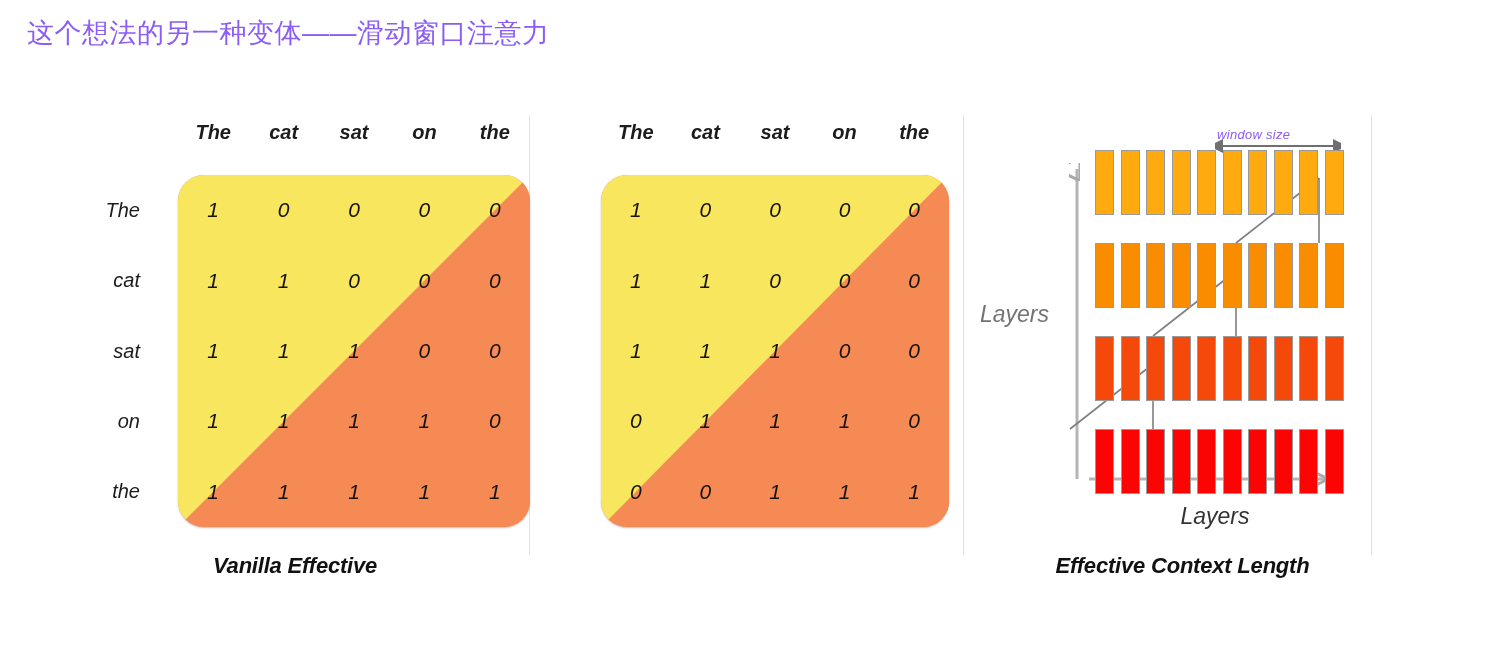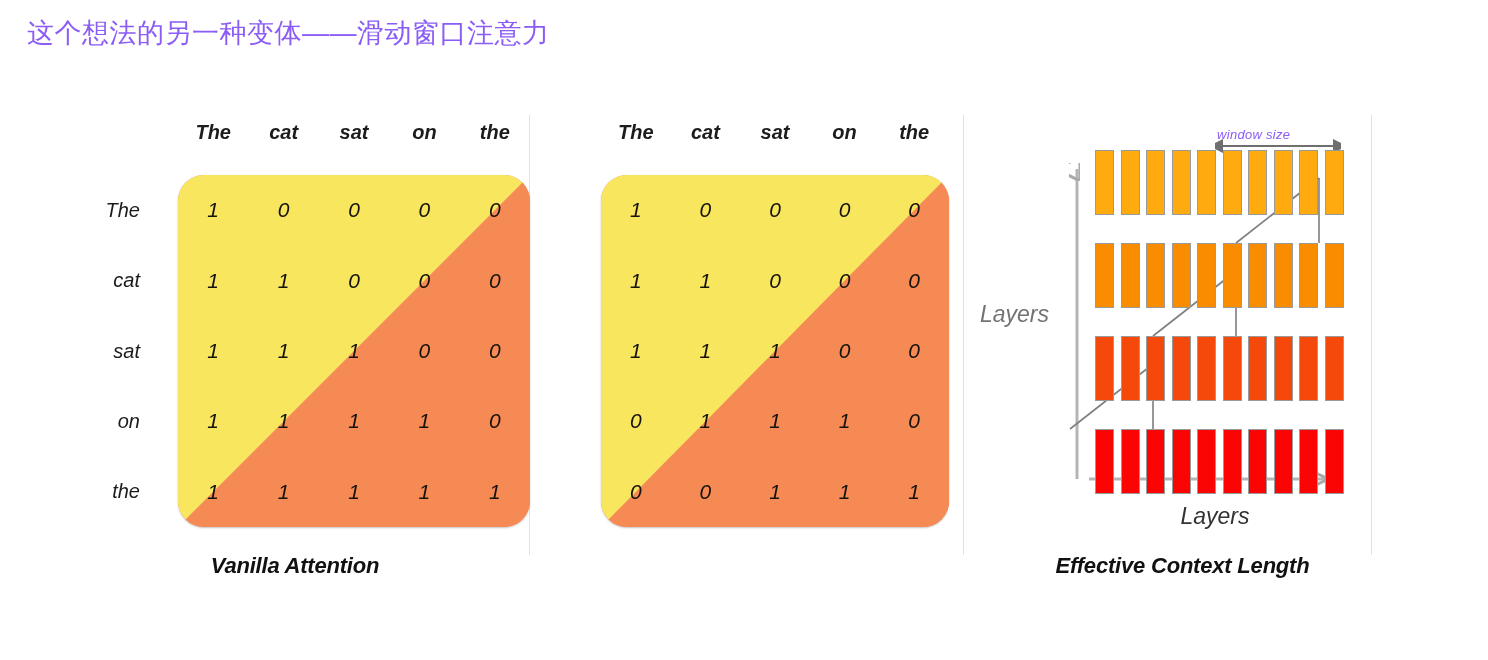--- a/index.html
+++ b/index.html
@@ -214,21 +214,21 @@
           <div class="cell">1</div>
           <div class="cell">1</div>
           <div class="cell">0</div>
           <div class="cell">1</div>
           <div class="cell">1</div>
           <div class="cell">1</div>
           <div class="cell">1</div>
           <div class="cell">1</div>
         </div>
     </div>
-    <div class="caption">Vanilla Attention</div>
+    <div class="caption">Vanilla Effective</div>
   </div>
 
   <div class="panel" id="panel-sliding">
     <div class="col-headers" id="sliding-colheads" style="left:56px; top:10px; width:348px;">
         <div class="hd">The</div>
         <div class="hd">cat</div>
         <div class="hd">sat</div>
         <div class="hd">on</div>
         <div class="hd">the</div>
       </div>

